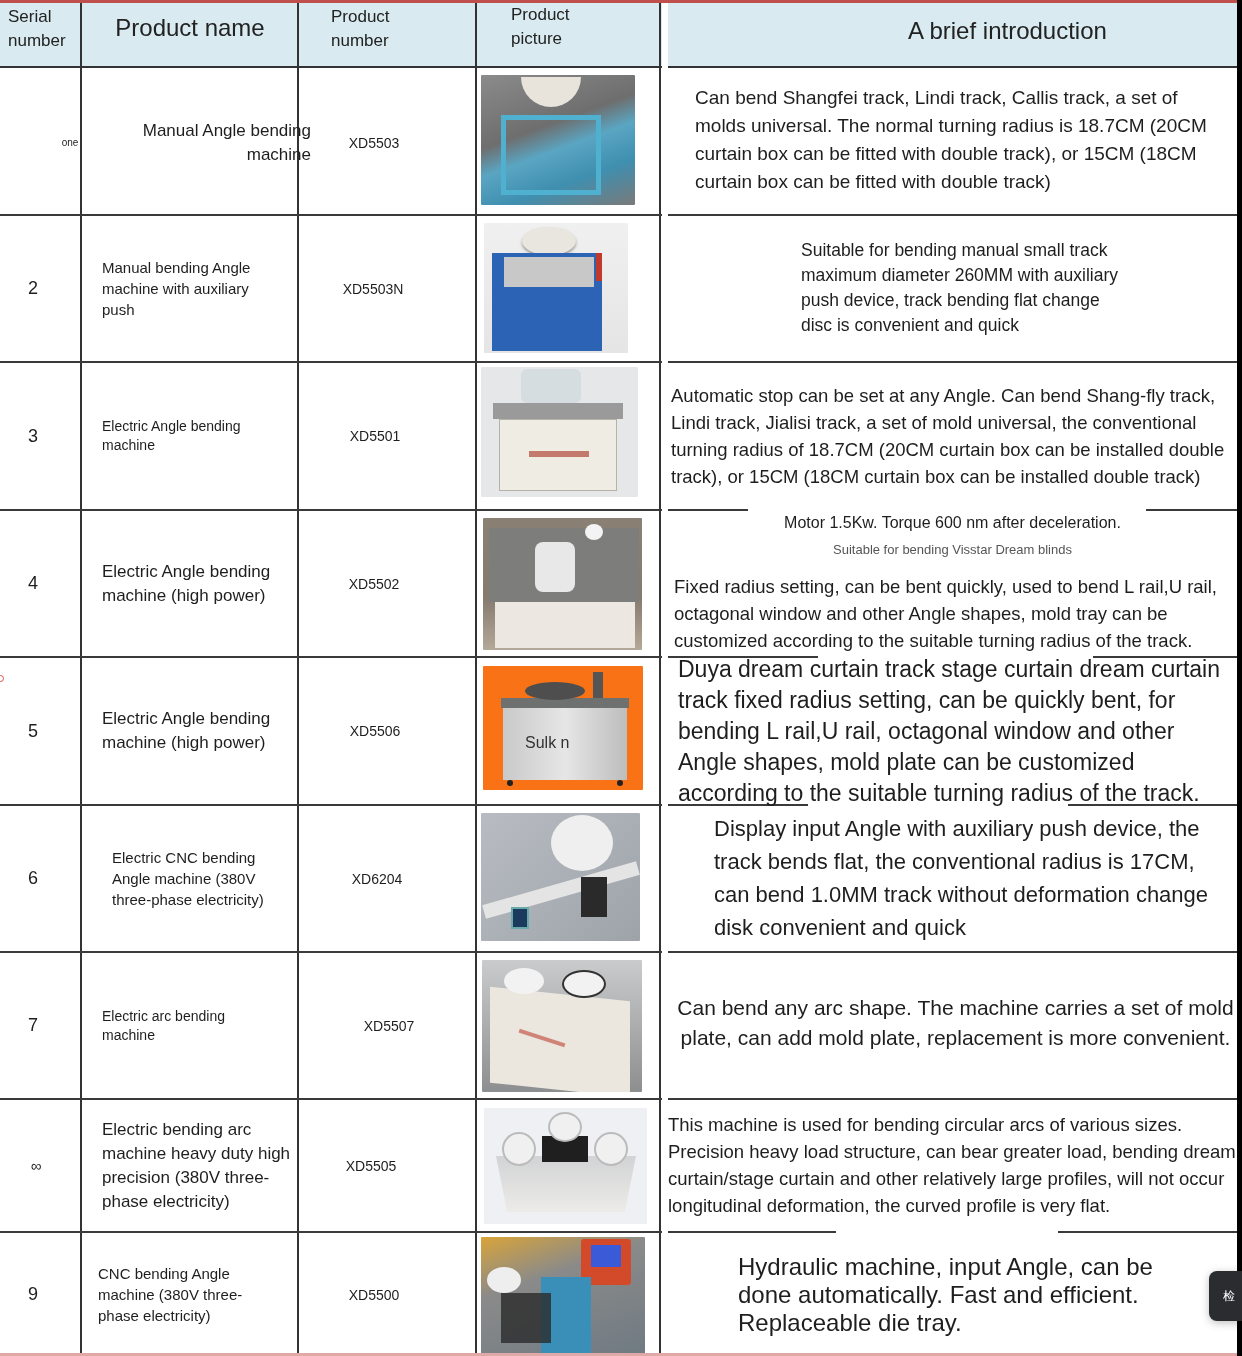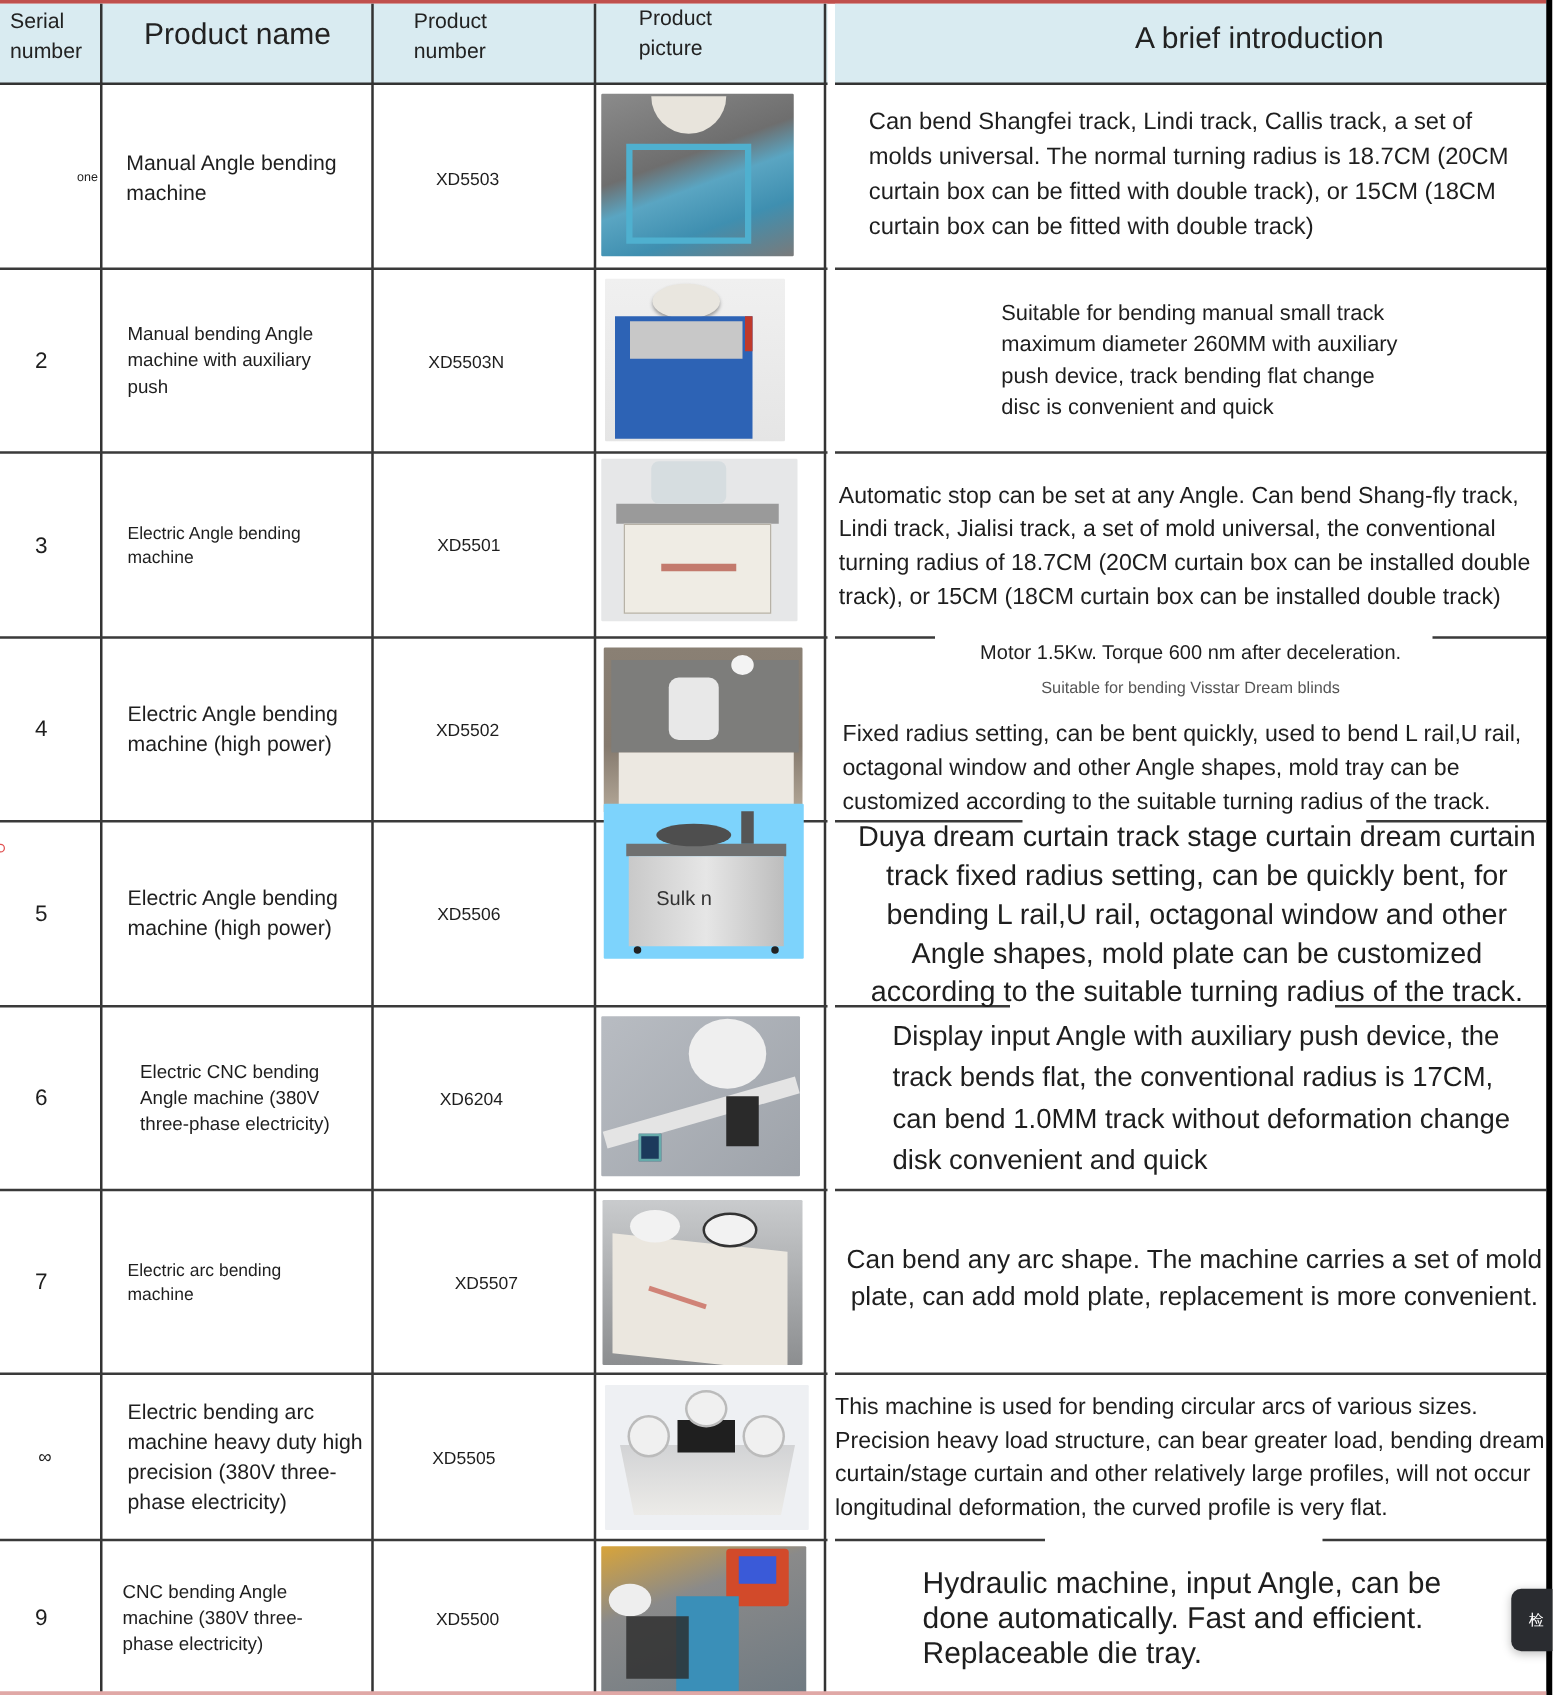--- a/index.html
+++ b/index.html
@@ -76,21 +76,21 @@
   <div class="hline" style="left:0;top:211px;width:662px;"></div>
   <div class="hline" style="left:0;top:358px;width:662px;"></div>
   <div class="hline" style="left:0;top:506px;width:662px;"></div>
   <div class="hline" style="left:0;top:653px;width:662px;"></div>
   <div class="hline" style="left:0;top:801px;width:662px;"></div>
   <div class="hline" style="left:0;top:948px;width:662px;"></div>
   <div class="hline" style="left:0;top:1095px;width:662px;"></div>
   <div class="hline" style="left:0;top:1228px;width:662px;"></div>
 
   <div class="cell serial small" style="left:0;top:67px;width:72px;height:145px;">one</div>
-  <div class="cell pname" style="left:81px;top:67px;width:215px;height:145px;">Manual Angle bending machine</div>
+  <div class="cell pname" style="left:96px;top:67px;width:215px;height:145px;text-align:right;">Manual Angle bending machine</div>
   <div class="cell pnum" style="left:299px;top:67px;width:150px;height:145px;">XD5503</div>
   <div class="pic" style="left:481px;top:72px;width:154px;height:130px;background:linear-gradient(160deg,#8b8b8b 0%,#6e6e6e 40%,#5aa5c2 55%,#3f8fb0 75%,#7a7a7a 100%);">
     <div style="position:absolute;left:40px;top:2px;width:60px;height:30px;border-radius:0 0 30px 30px;background:#e8e4dc;"></div>
     <div style="position:absolute;left:20px;top:40px;width:100px;height:80px;border:5px solid #4fb0cf;"></div>
   </div>
 
   <div class="cell serial" style="left:0;top:213px;width:66px;height:145px;">2</div>
   <div class="cell pname sm" style="left:82px;top:213px;width:190px;height:145px;">Manual bending Angle machine with auxiliary push</div>
   <div class="cell pnum" style="left:299px;top:213px;width:148px;height:145px;">XD5503N</div>
   <div class="pic" style="left:484px;top:220px;width:144px;height:130px;background:linear-gradient(180deg,#f0f0f0 0%,#e5e5e5 100%);">
@@ -116,21 +116,21 @@
   <div class="pic" style="left:483px;top:515px;width:159px;height:132px;background:linear-gradient(180deg,#8a8074 0%,#857a6e 60%,#b4a898 100%);">
     <div style="position:absolute;left:6px;top:10px;width:150px;height:74px;background:#7d7d7b;"></div>
     <div style="position:absolute;left:12px;top:84px;width:140px;height:46px;background:#ece8e1;"></div>
     <div style="position:absolute;left:52px;top:24px;width:40px;height:50px;background:#e8e8e8;border-radius:8px;"></div>
     <div style="position:absolute;left:102px;top:6px;width:18px;height:16px;background:#f3f3f3;border-radius:50%;"></div>
   </div>
 
   <div class="cell serial" style="left:0;top:655px;width:66px;height:146px;">5</div>
   <div class="cell pname" style="left:82px;top:655px;width:210px;height:146px;">Electric Angle bending machine (high power)</div>
   <div class="cell pnum" style="left:299px;top:655px;width:152px;height:146px;">XD5506</div>
-  <div class="pic" style="left:483px;top:640px;width:160px;height:124px;background:#7dd3fc;">
+  <div class="pic" style="left:483px;top:663px;width:160px;height:124px;background:#f97316;">
     <div style="position:absolute;left:18px;top:32px;width:128px;height:10px;background:#6f7070;"></div>
     <div style="position:absolute;left:20px;top:42px;width:124px;height:72px;background:linear-gradient(90deg,#c9c9c9,#e6e6e6,#bdbdbd);"></div>
     <div style="position:absolute;left:42px;top:16px;width:60px;height:18px;background:#4e4e4e;border-radius:50%;"></div>
     <div style="position:absolute;left:110px;top:6px;width:10px;height:26px;background:#555;"></div>
     <div style="position:absolute;left:24px;top:114px;width:6px;height:6px;border-radius:50%;background:#222;"></div>
     <div style="position:absolute;left:134px;top:114px;width:6px;height:6px;border-radius:50%;background:#222;"></div>
     <span class="lbl" style="left:42px;top:68px;">Sulk n</span>
   </div>
 
   <div class="cell serial" style="left:0;top:803px;width:66px;height:145px;">6</div>
@@ -192,21 +192,21 @@
   <div class="hline" style="left:0;top:1095px;width:569px;"></div>
   <div class="hline" style="left:0;top:1228px;width:168px;"></div>
   <div class="hline" style="left:390px;top:1228px;width:179px;"></div>
 
   <div class="intro" style="left:27px;top:81px;width:520px;">Can bend Shangfei track, Lindi track, Callis track, a set of molds universal. The normal turning radius is 18.7CM (20CM curtain box can be fitted with double track), or 15CM (18CM curtain box can be fitted with double track)</div>
   <div class="intro sm" style="left:133px;top:222px;width:320px;margin-top:13px;">Suitable for bending manual small track maximum diameter 260MM with auxiliary push device, track bending flat change disc is convenient and quick</div>
   <div class="intro" style="left:3px;top:379px;width:566px;font-size:18.5px;line-height:27px;">Automatic stop can be set at any Angle. Can bend Shang-fly track, Lindi track, Jialisi track, a set of mold universal, the conventional turning radius of 18.7CM (20CM curtain box can be installed double track), or 15CM (18CM curtain box can be installed double track)</div>
   <div class="intro motor" style="left:0;top:509px;width:569px;line-height:22px;">Motor 1.5Kw. Torque 600 nm after deceleration.</div>
   <div class="intro note" style="left:0;top:538px;width:569px;line-height:18px;">Suitable for bending Visstar Dream blinds</div>
   <div class="intro" style="left:6px;top:570px;width:563px;font-size:18.5px;line-height:27px;">Fixed radius setting, can be bent quickly, used to bend L rail,U rail, octagonal window and other Angle shapes, mold tray can be customized according to the suitable turning radius of the track.</div>
-  <div class="intro lg" style="left:10px;top:651px;width:559px;text-align:center;">Duya dream curtain track stage curtain dream curtain track fixed radius setting, can be quickly bent, for bending L rail,U rail, octagonal window and other Angle shapes, mold plate can be customized according to the suitable turning radius of the track.</div>
+  <div class="intro lg" style="left:10px;top:651px;width:559px;">Duya dream curtain track stage curtain dream curtain track fixed radius setting, can be quickly bent, for bending L rail,U rail, octagonal window and other Angle shapes, mold plate can be customized according to the suitable turning radius of the track.</div>
   <div class="intro md" style="left:46px;top:809px;width:500px;">Display input Angle with auxiliary push device, the track bends flat, the conventional radius is 17CM, can bend 1.0MM track without deformation change disk convenient and quick</div>
   <div class="intro" style="left:6px;top:990px;width:563px;font-size:21px;line-height:30px;text-align:center;">Can bend any arc shape. The machine carries a set of mold plate, can add mold plate, replacement is more convenient.</div>
   <div class="intro" style="left:0;top:1108px;width:569px;font-size:18.5px;line-height:27px;">This machine is used for bending circular arcs of various sizes. Precision heavy load structure, can bear greater load, bending dream curtain/stage curtain and other relatively large profiles, will not occur longitudinal deformation, the curved profile is very flat.</div>
   <div class="intro lg" style="left:70px;top:1250px;width:420px;line-height:28px;font-size:24px;">Hydraulic machine, input Angle, can be done automatically. Fast and efficient. Replaceable die tray.</div>
 </div>
 
 <div class="right-strip"></div>
 <div class="float-btn">
   <span>检</span>
 </div>

